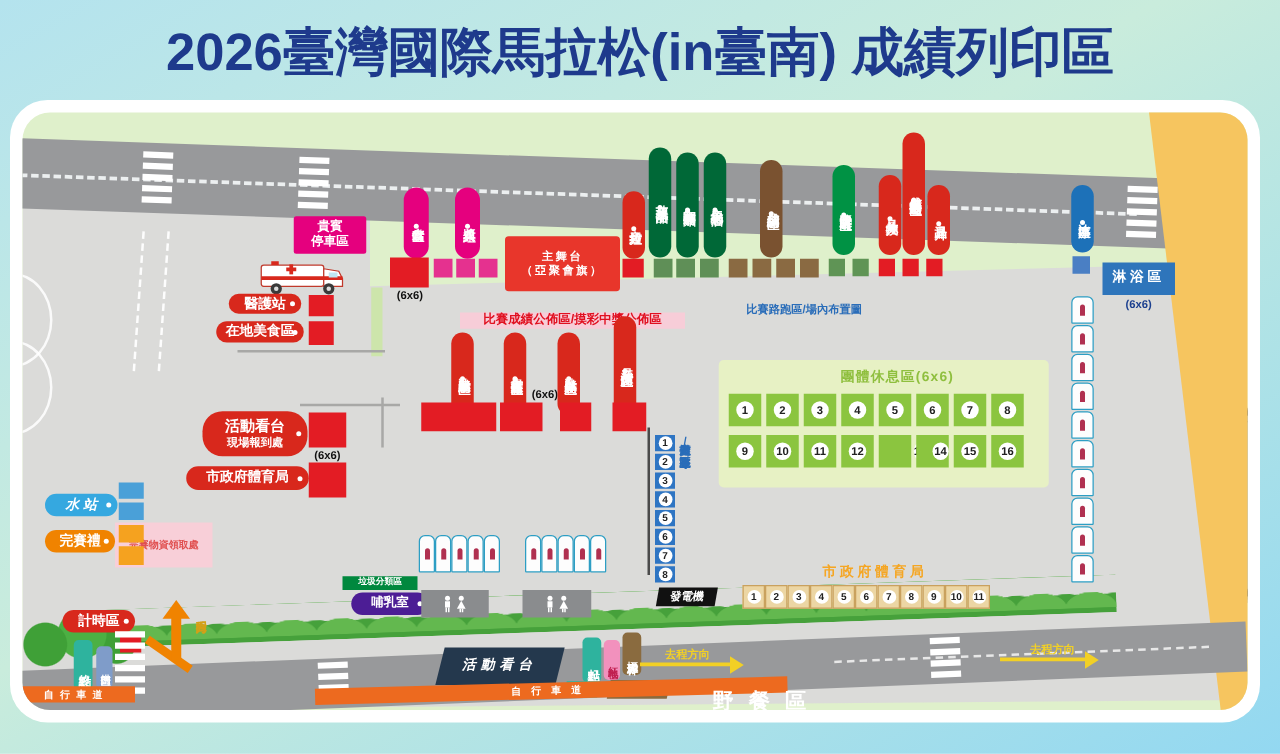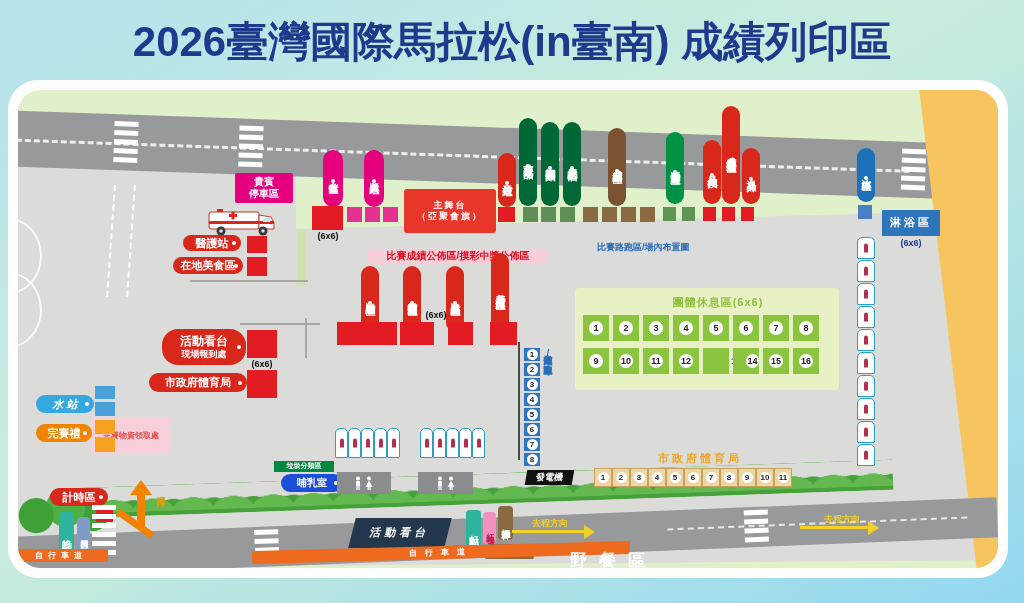--- a/index.html
+++ b/index.html
@@ -318,21 +318,21 @@
   <div class="stall" style="left:343px;top:338px;width:11px;height:28px;"></div>
   <div class="stall" style="left:356px;top:338px;width:11px;height:28px;"></div>
   <div class="stall" style="left:369px;top:338px;width:11px;height:28px;"></div>
   <div class="stall" style="left:402px;top:338px;width:11px;height:28px;"></div>
   <div class="stall" style="left:415px;top:338px;width:11px;height:28px;"></div>
   <div class="stall" style="left:428px;top:338px;width:11px;height:28px;"></div>
   <div class="stall" style="left:441px;top:338px;width:11px;height:28px;"></div>
   <div class="stall" style="left:454px;top:338px;width:11px;height:28px;"></div>
 
   <div class="label" style="left:256px;top:371px;width:60px;height:11px;background:#00883e;color:#fff;font-size:7px;display:flex;align-items:center;justify-content:center;">垃圾分類區</div>
-  <div class="hpill" style="left:263px;top:384px;width:62px;height:18px;background:#1d4ed8;font-size:10px;">
+  <div class="hpill" style="left:263px;top:384px;width:62px;height:18px;background:#4c1d95;font-size:10px;">
     <span>哺乳室</span>
         <span class="dot"></span>
       </div>
   <div class="abs" style="left:319px;top:382px;width:54px;height:22px;background:#8a8c8e;display:flex;align-items:center;justify-content:center;">
     <svg width="22" height="14" viewBox="0 0 22 14">
       <circle cx="5" cy="2.5" r="2" fill="#fff"></circle>
           <rect x="3" y="5" width="4" height="5" fill="#fff"></rect>
           <rect x="3.4" y="10" width="1.2" height="4" fill="#fff"></rect>
           <rect x="5.4" y="10" width="1.2" height="4" fill="#fff"></rect>
       <circle cx="16" cy="2.5" r="2" fill="#fff"></circle>

